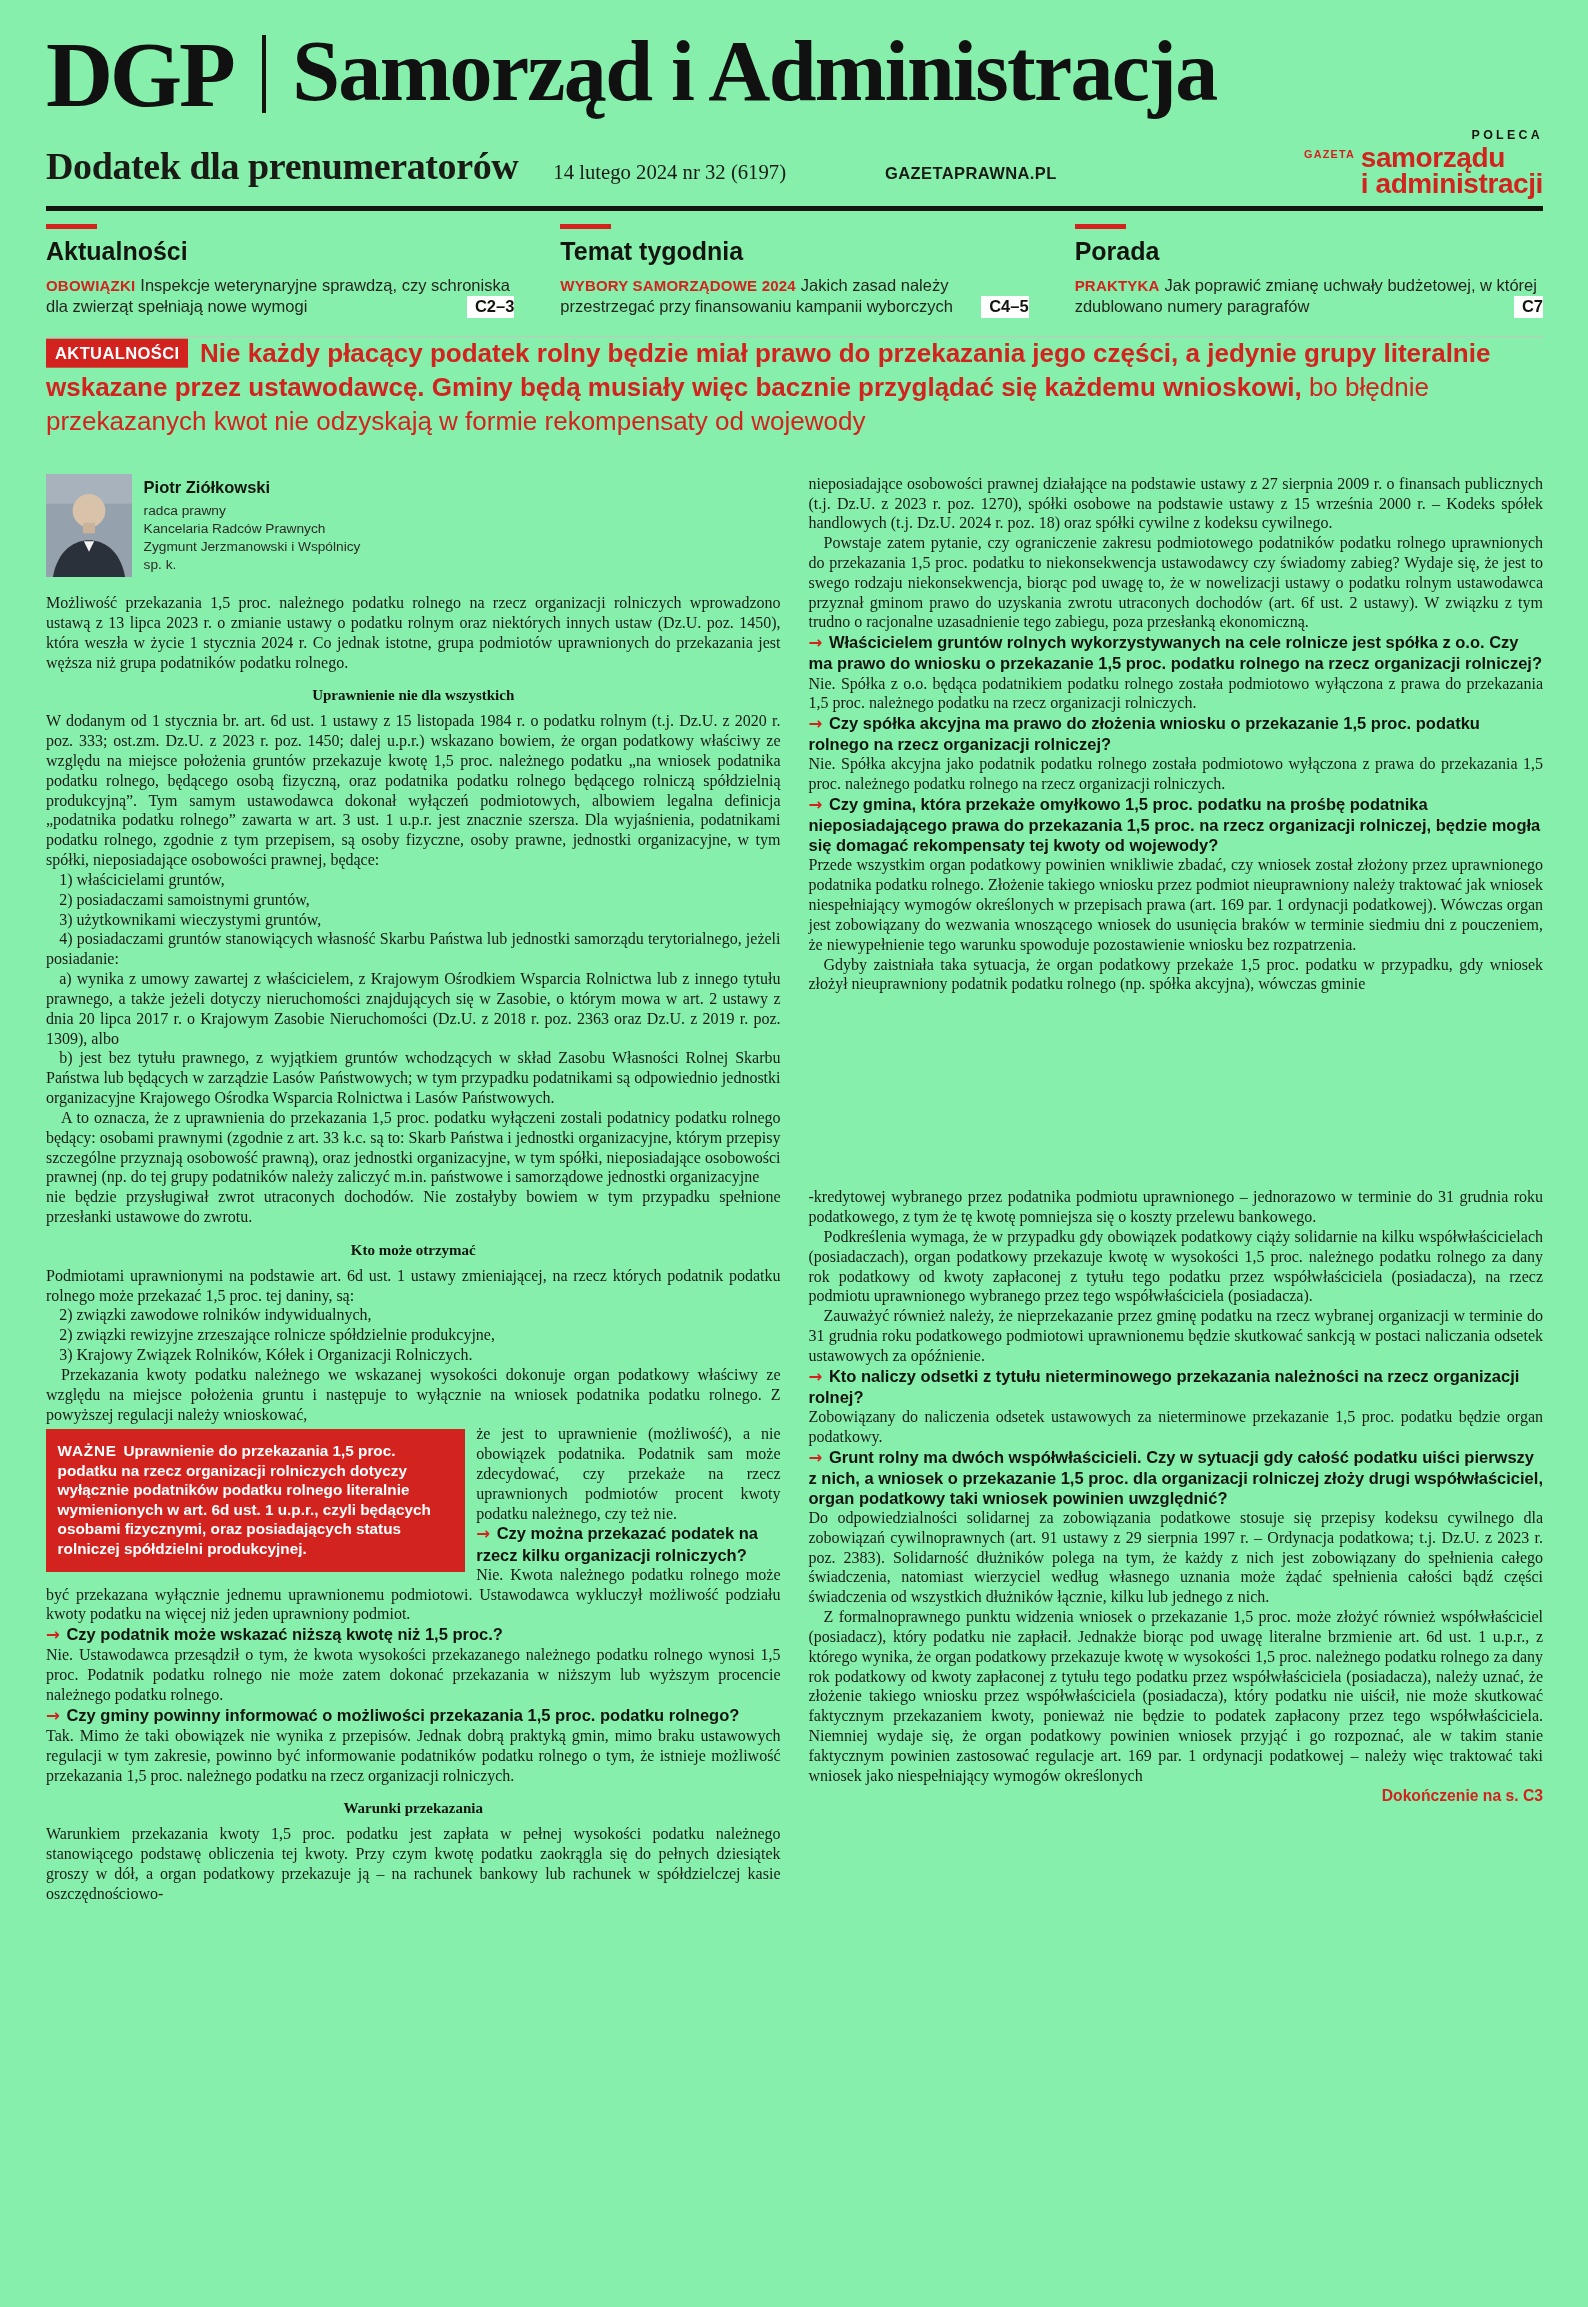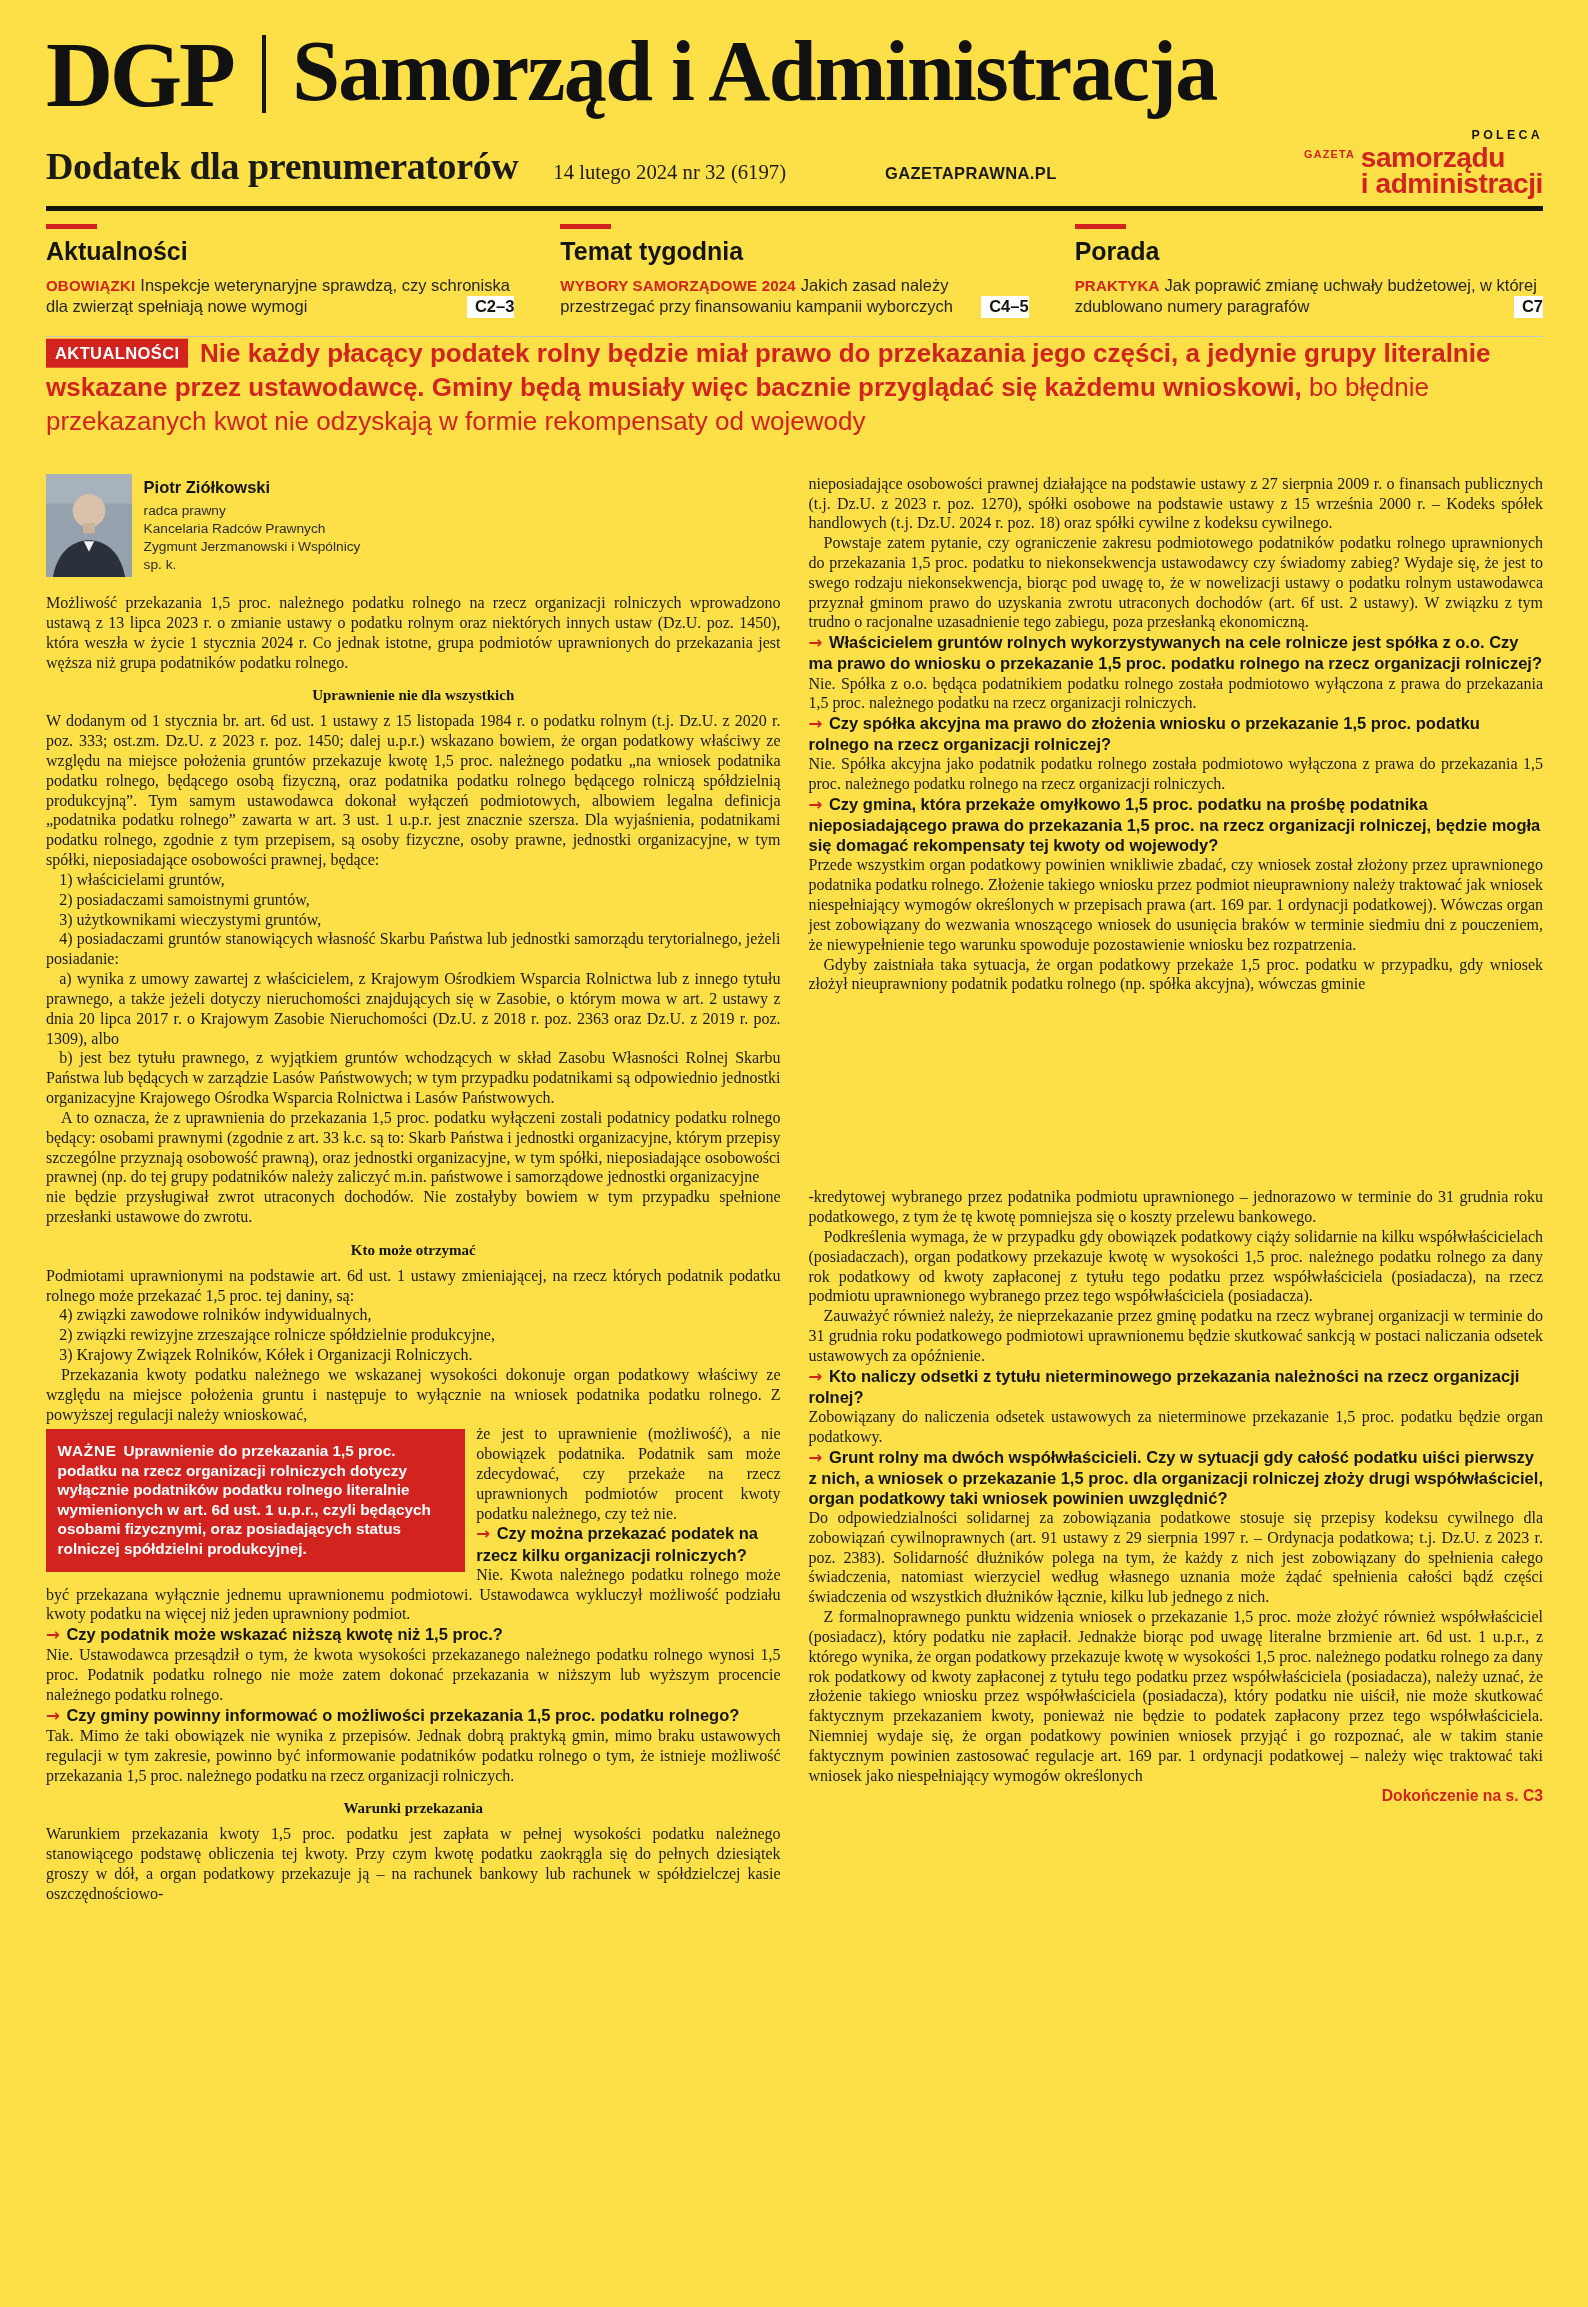--- a/index.html
+++ b/index.html
@@ -1,19 +1,19 @@
 <!DOCTYPE html>
 <html lang="pl" style="--red: #d2231f;font-size:13.2px"><head>
 <meta charset="utf-8">
 <style>
   :root { --red:#d2231f; --ink:#1b1b16; }
   * { margin:0; padding:0; box-sizing:border-box; }
   html, body { background:#ffffff; }
   body { width:1589px; font-family:"Liberation Serif", serif; color:var(--ink); }
-  .page { width:1589px; height:2307px; padding:28px 46px 4px; overflow:hidden; background:#fde047; }
+  .page { width:1589px; height:2307px; padding:28px 46px 4px; overflow:hidden; background:#86efac; }
 
   
   .mast-row1 { display:flex; align-items:flex-start; line-height:1; }
   .dgp { font-family:"Liberation Serif", serif; font-weight:700; font-size:93px; letter-spacing:-3.3px; color:#111; }
   .mast-divider { display:inline-block; width:3.3px; height:78px; background:#15150f; margin:6.6px 26.5px 0 30px; }
   .supp-title { font-family:"Liberation Serif", serif; font-weight:700; font-size:86px; letter-spacing:-1.7px; color:#111; }
 
   .mast-row2 { position:relative; margin-top:23px; padding-bottom:18px; border-bottom:5px solid #15150f; display:flex; align-items:baseline; }
   .subscriber { font-family:"Liberation Serif", serif; font-weight:700; font-size:38px; letter-spacing:-0.4px; }
   .issue-date { font-size:20.7px; margin-left:35px; }
@@ -157,21 +157,21 @@
         <p class="q"><span class="arrow">→</span><span class="q-text">Czy spółka akcyjna ma prawo do złożenia wniosku o przekazanie 1,5 proc. podatku rolnego na rzecz organizacji rolniczej?</span></p>
         <p class="a">Nie. Spółka akcyjna jako podatnik podatku rolnego została podmiotowo wyłączona z prawa do przekazania 1,5 proc. należnego podatku rolnego na rzecz organizacji rolniczych.</p>
         <p class="q"><span class="arrow">→</span><span class="q-text">Czy gmina, która przekaże omyłkowo 1,5 proc. podatku na prośbę podatnika nieposiadającego prawa do przekazania 1,5 proc. na rzecz organizacji rolniczej, będzie mogła się domagać rekompensaty tej kwoty od wojewody?</span></p>
         <p class="a">Przede wszystkim organ podatkowy powinien wnikliwie zbadać, czy wniosek został złożony przez uprawnionego podatnika podatku rolnego. Złożenie takiego wniosku przez podmiot nieuprawniony należy traktować jak wniosek niespełniający wymogów określonych w przepisach prawa (art. 169 par. 1 ordynacji podatkowej). Wówczas organ jest zobowiązany do wezwania wnoszącego wniosek do usunięcia braków w terminie siedmiu dni z pouczeniem, że niewypełnienie tego warunku spowoduje pozostawienie wniosku bez rozpatrzenia.</p>
         <p class="p">Gdyby zaistniała taka sytuacja, że organ podatkowy przekaże 1,5 proc. podatku w przypadku, gdy wniosek złożył nieuprawniony podatnik podatku rolnego (np. spółka akcyjna), wówczas gminie</p>
       </div>
       <div class="col">
         <p class="p">nie będzie przysługiwał zwrot utraconych dochodów. Nie zostałyby bowiem w tym przypadku spełnione przesłanki ustawowe do zwrotu.</p>
         <h2 class="subhead">Kto może otrzymać</h2>
         <p class="p">Podmiotami uprawnionymi na podstawie art. 6d ust. 1 ustawy zmieniającej, na rzecz których podatnik podatku rolnego może przekazać 1,5 proc. tej daniny, są:</p>
-        <p class="li">4) związki zawodowe rolników indywidualnych,</p>
+        <p class="li">2) związki zawodowe rolników indywidualnych,</p>
         <p class="li">2) związki rewizyjne zrzeszające rolnicze spółdzielnie produkcyjne,</p>
         <p class="li">3) Krajowy Związek Rolników, Kółek i Organizacji Rolniczych.</p>
         <p class="p">Przekazania kwoty podatku należnego we wskazanej wysokości dokonuje organ podatkowy właściwy ze względu na miejsce położenia gruntu i następuje to wyłącznie na wniosek podatnika podatku rolnego. Z powyższej regulacji należy wnioskować,</p>
         <aside class="wazne"><span class="wz-label">WAŻNE</span><span class="wz-text">Uprawnienie do przekazania 1,5 proc. podatku na rzecz organizacji rolniczych dotyczy wyłącznie podatników podatku rolnego literalnie wymienionych w art. 6d ust. 1 u.p.r., czyli będących osobami fizycznymi, oraz posiadających status rolniczej spółdzielni produkcyjnej.</span></aside>
         <p class="p">że jest to uprawnienie (możliwość), a nie obowiązek podatnika. Podatnik sam może zdecydować, czy przekaże na rzecz uprawnionych podmiotów procent kwoty podatku należnego, czy też nie.</p>
         <p class="q"><span class="arrow">→</span><span class="q-text">Czy można przekazać podatek na rzecz kilku organizacji rolniczych?</span></p>
         <p class="a">Nie. Kwota należnego podatku rolnego może być przekazana wyłącznie jednemu uprawnionemu podmiotowi. Ustawodawca wykluczył możliwość podziału kwoty podatku na więcej niż jeden uprawniony podmiot.</p>
         <p class="q"><span class="arrow">→</span><span class="q-text">Czy podatnik może wskazać niższą kwotę niż 1,5 proc.?</span></p>
         <p class="a">Nie. Ustawodawca przesądził o tym, że kwota wysokości przekazanego należnego podatku rolnego wynosi 1,5 proc. Podatnik podatku rolnego nie może zatem dokonać przekazania w niższym lub wyższym procencie należnego podatku rolnego.</p>
         <p class="q"><span class="arrow">→</span><span class="q-text">Czy gminy powinny informować o możliwości przekazania 1,5 proc. podatku rolnego?</span></p>

